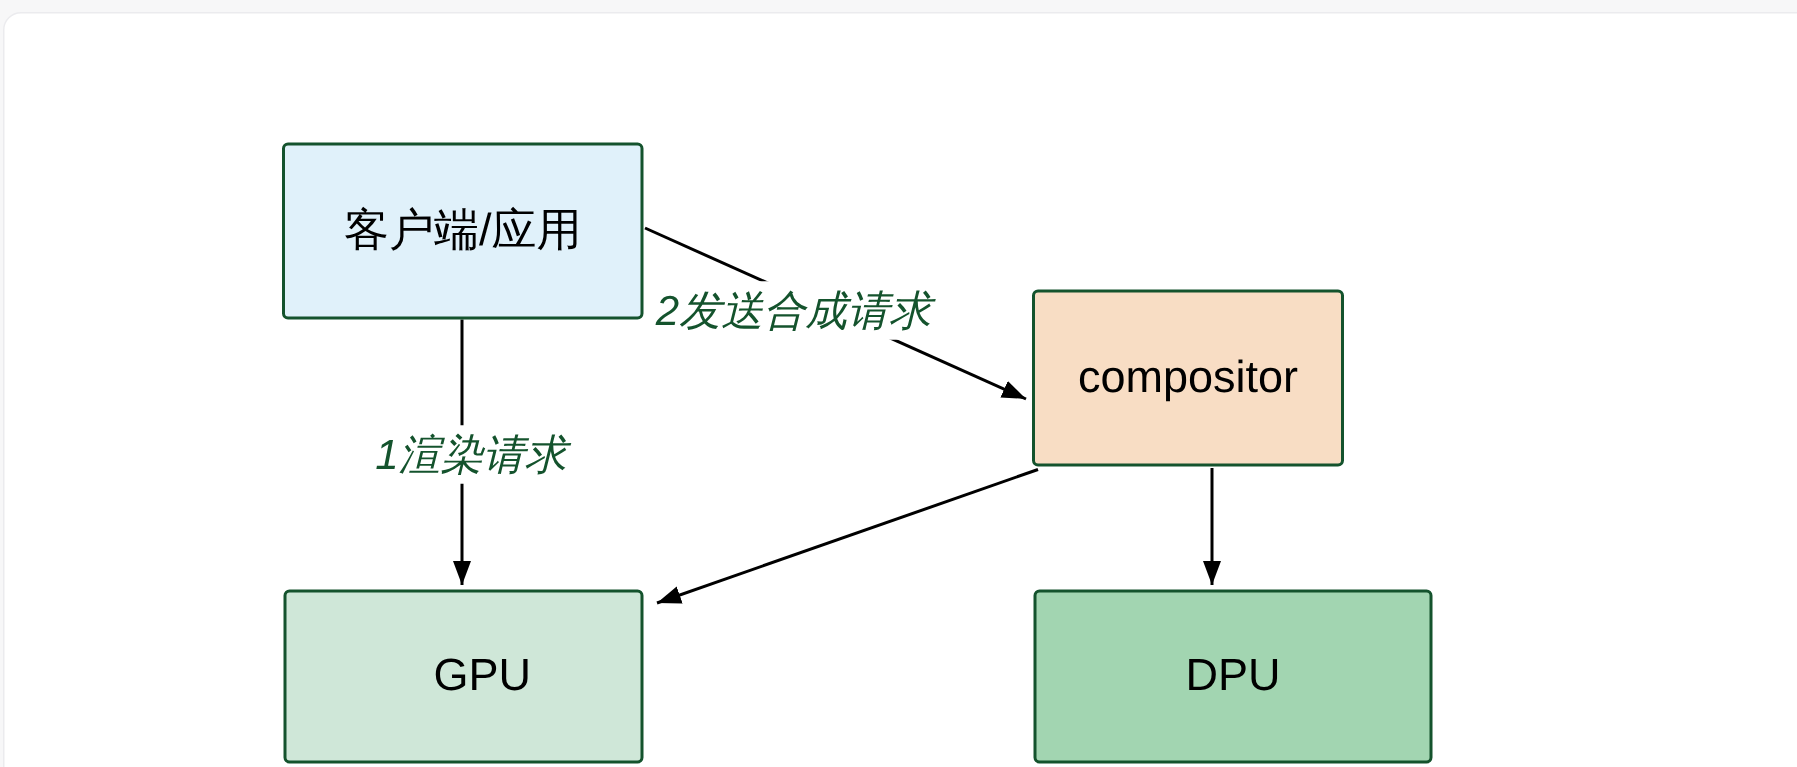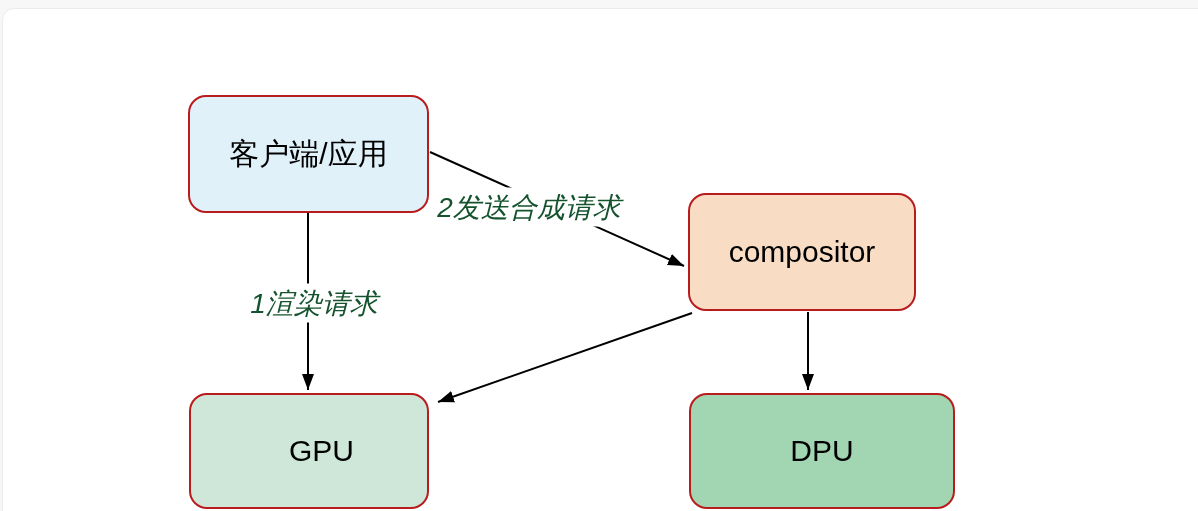--- a/index.html
+++ b/index.html
@@ -17,33 +17,33 @@
     border: 1px solid #ebebee;
     border-radius: 12px;
   }
   .stage {
     position: absolute;
     left: 0; top: 0;
     width: 1198px; height: 511px;
   }
   .node {
     position: absolute;
-    border: 2px solid #b91c1c;
-    border-radius: 18px;
+    border: 2px solid #14532d;
+    border-radius: 4px;
     display: flex;
     flex-direction: column;
     align-items: center;
     justify-content: center;
     font-size: 30px;
     line-height: 1.35;
     color: #000000;
     text-align: center;
   }
   .node-client     { left: 188px; top:  95px; width: 241px; height: 118px; }
-  .node-compositor { left: 688px; top: 193px; width: 228px; height: 118px; gap: 11px; }
+  .node-compositor { left: 688px; top: 193px; width: 208px; height: 118px; gap: 11px; }
   .node-gpu        { left: 189px; top: 393px; width: 240px; height: 116px; padding-left: 25px; }
   .node-dpu        { left: 689px; top: 393px; width: 266px; height: 116px; }
   .edges-svg {
     position: absolute;
     left: 0; top: 0;
     pointer-events: none;
   }
   .edge-line { stroke-width: 2; fill: none; }
   .edge-label {
     position: absolute;

